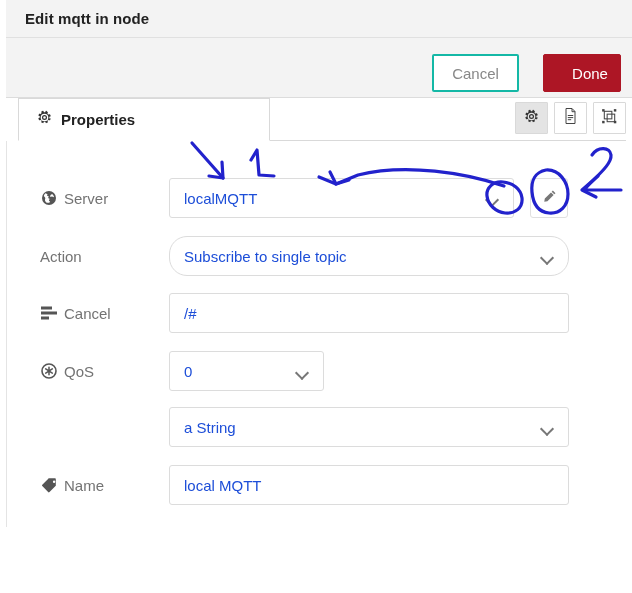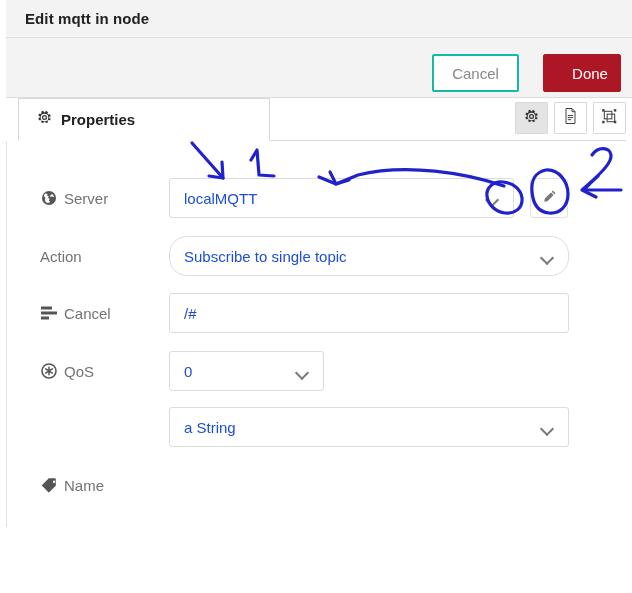--- a/index.html
+++ b/index.html
@@ -387,20 +387,21 @@
 
     <div class="form-row" id="row-name">
       <div class="row-label">
         <span class="lbl-icon">
           <svg width="16" height="16" viewBox="0 0 16 16">
             <path fill="#555" d="M7.6 1.2H14a.8.8 0 01.8.8v6.4a1 1 0 01-.3.7l-6 6a1 1 0 01-1.4 0L1.3 9.1a1 1 0 010-1.4l6-6a1 1 0 01.3-.5zm4.3 3.5a1.2 1.2 0 102.4 0 1.2 1.2 0 00-2.4 0z"></path>
           </svg>
         </span>
         <span class="lbl-text">Name</span>
       </div>
+      <div class="field" id="field-name">local MQTT</div>
     </div>
 
   </div>
 
   <svg id="annotations" viewBox="0 0 632 593">
     <g fill="none" stroke="#2222cc" stroke-width="3.2" stroke-linecap="round" stroke-linejoin="round">
 
       <path d="M186 143 L217 178"></path>
       <path d="M217 178 L203 176 M217 178 L216 162"></path>
 

